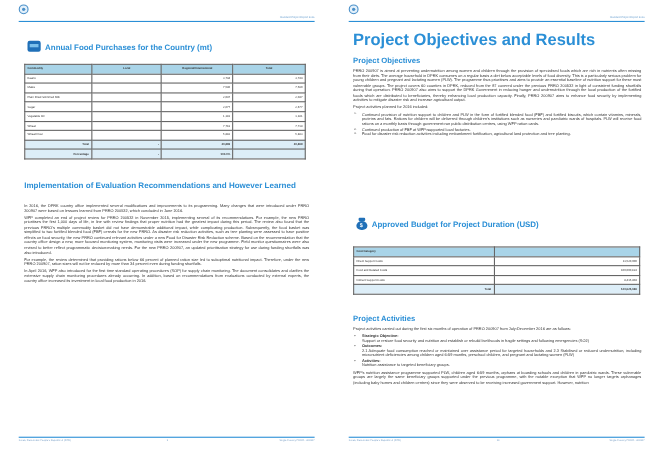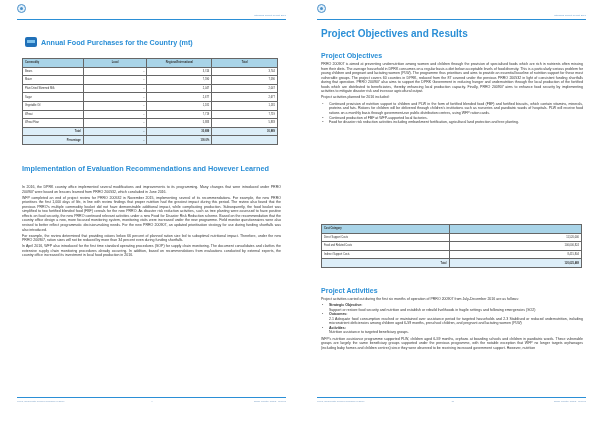--- a/index.html
+++ b/index.html
@@ -141,33 +141,41 @@
     <span class="fr">Single Country PRRO - 200907</span>
   </div>
 </div>
 
 <div class="page right">
   <div class="hdr">
     <div class="logo"></div>
     <span class="hdr-right">Standard Project Report 2016</span>
   </div>
 
-  <div class="h2" style="left:21px; top:28px; font-size:10px;">Project Objectives and Results</div>
+  <div class="h2" style="left:21px; top:28px; font-size:15px;">Project Objectives and Results</div>
   <div class="h2" style="left:21px; top:52px; font-size:7px;">Project Objectives</div>
 
   <div class="body-text" style="left:21px; top:62px; width:262px;">
     <p>PRRO 200907 is aimed at preventing undernutrition among women and children through the provision of specialised foods which are rich in nutrients often missing from their diets. The average household in DPRK consumes on a regular basis a diet below acceptable levels of food diversity. This is a particularly serious problem for young children and pregnant and lactating women (PLW). The programme thus prioritises and aims to provide an essential baseline of nutrition support for these most vulnerable groups. The project covers 60 counties in DPRK, reduced from the 87 covered under the previous PRRO 200532 in light of consistent funding shortfalls during that operation. PRRO 200907 also aims to support the DPRK Government in reducing hunger and undernutrition through the local production of the fortified foods which are distributed to beneficiaries, thereby enhancing local production capacity. Finally, PRRO 200907 aims to enhance food security by implementing activities to mitigate disaster risk and increase agricultural output.</p>
     <p>Project activities planned for 2016 included:</p>
     <ol class="numlist" id="planned-list">
         <li><span class="n">1.</span><span>Continued provision of nutrition support to children and PLW in the form of fortified blended food (FBF) and fortified biscuits, which contain vitamins, minerals, proteins and fats. Rations for children will be delivered through children's institutions such as nurseries and paediatric wards of hospitals. PLW will receive food rations on a monthly basis through government-run public distribution centres, using WFP ration cards.</span></li>
         <li><span class="n">2.</span><span>Continued production of FBF at WFP-supported local factories.</span></li>
         <li><span class="n">3.</span><span>Food for disaster risk reduction activities including embankment fortification, agricultural land protection and tree planting.</span></li>
       </ol>
   </div>
 
+  <div class="box-title" style="left:24px; top:198px;">
+    <div class="icon-box icon-money">
+      <div class="knot"></div>
+        <div class="bag"></div>
+        <div class="sym">$</div>
+    </div>
+    <span>Approved Budget for Project Duration (USD)</span>
+  </div>
 
   <table style="left:21px; top:224px; width:261px;">
     <thead>
       <tr>
         <th class="first" style="width:128px;">Cost Category</th>
         <th style="width:133px;"></th>
       </tr>
     </thead>
     <tbody id="budget-tbody">
         <tr>

